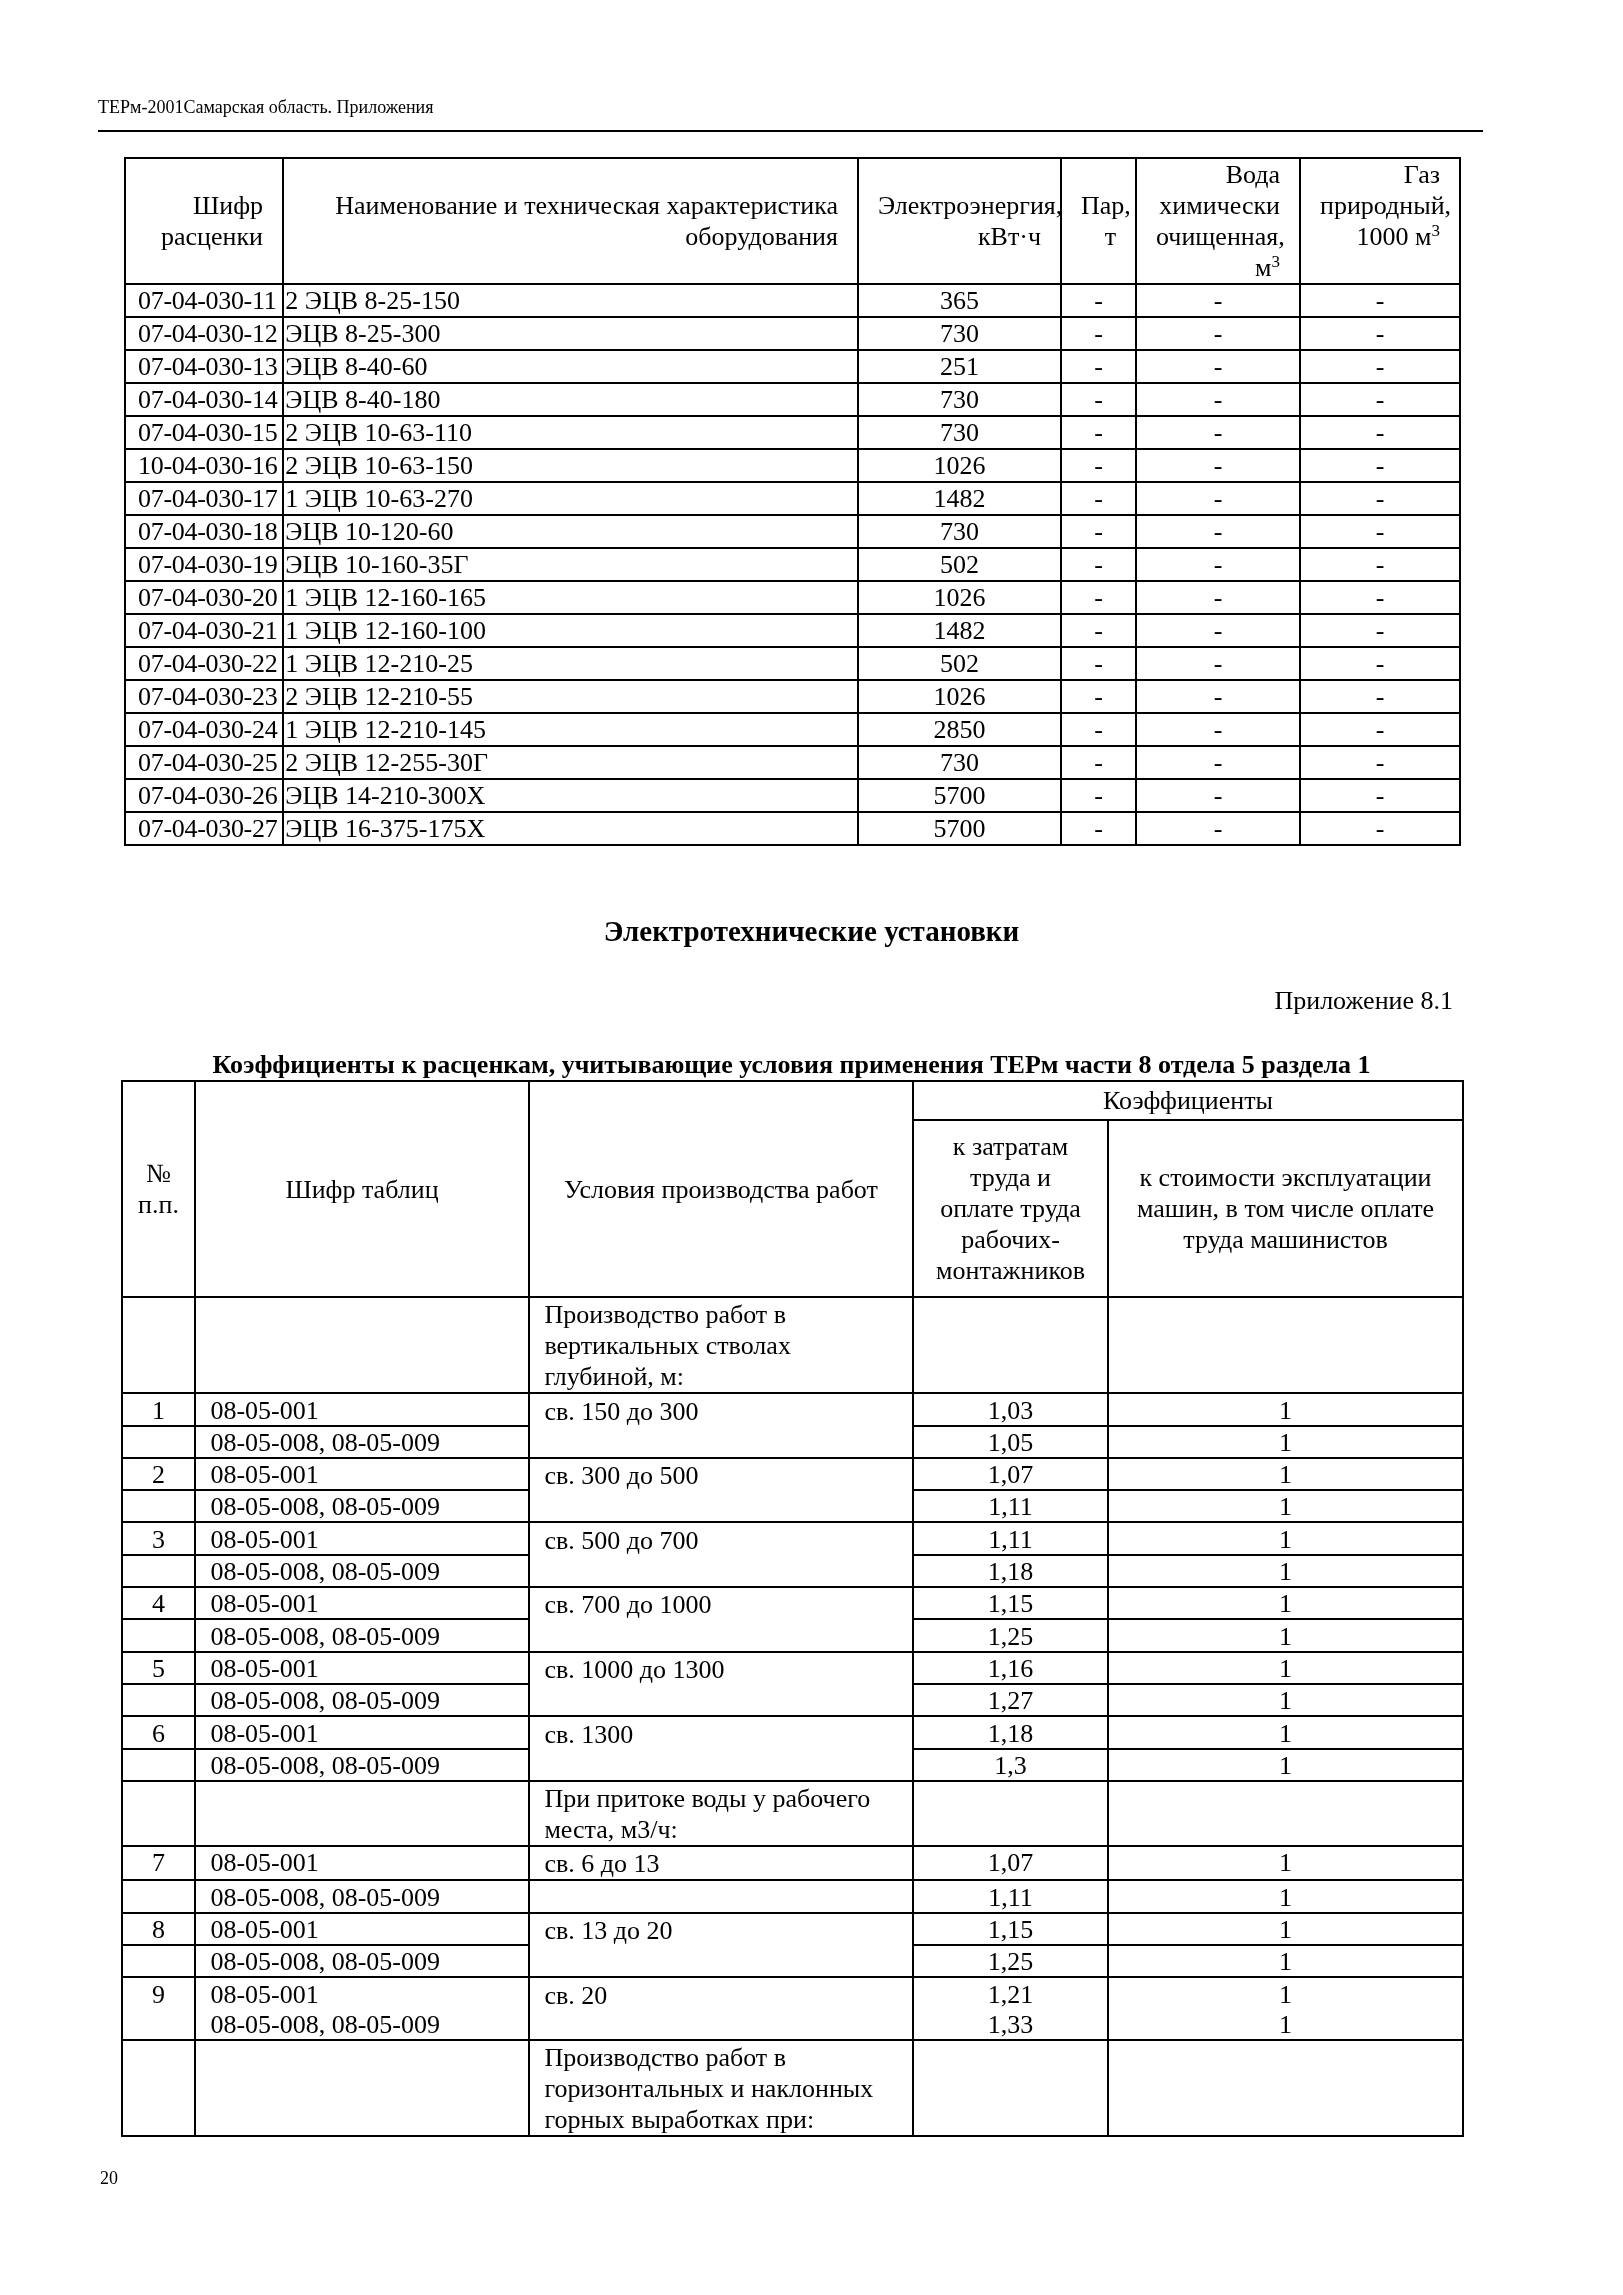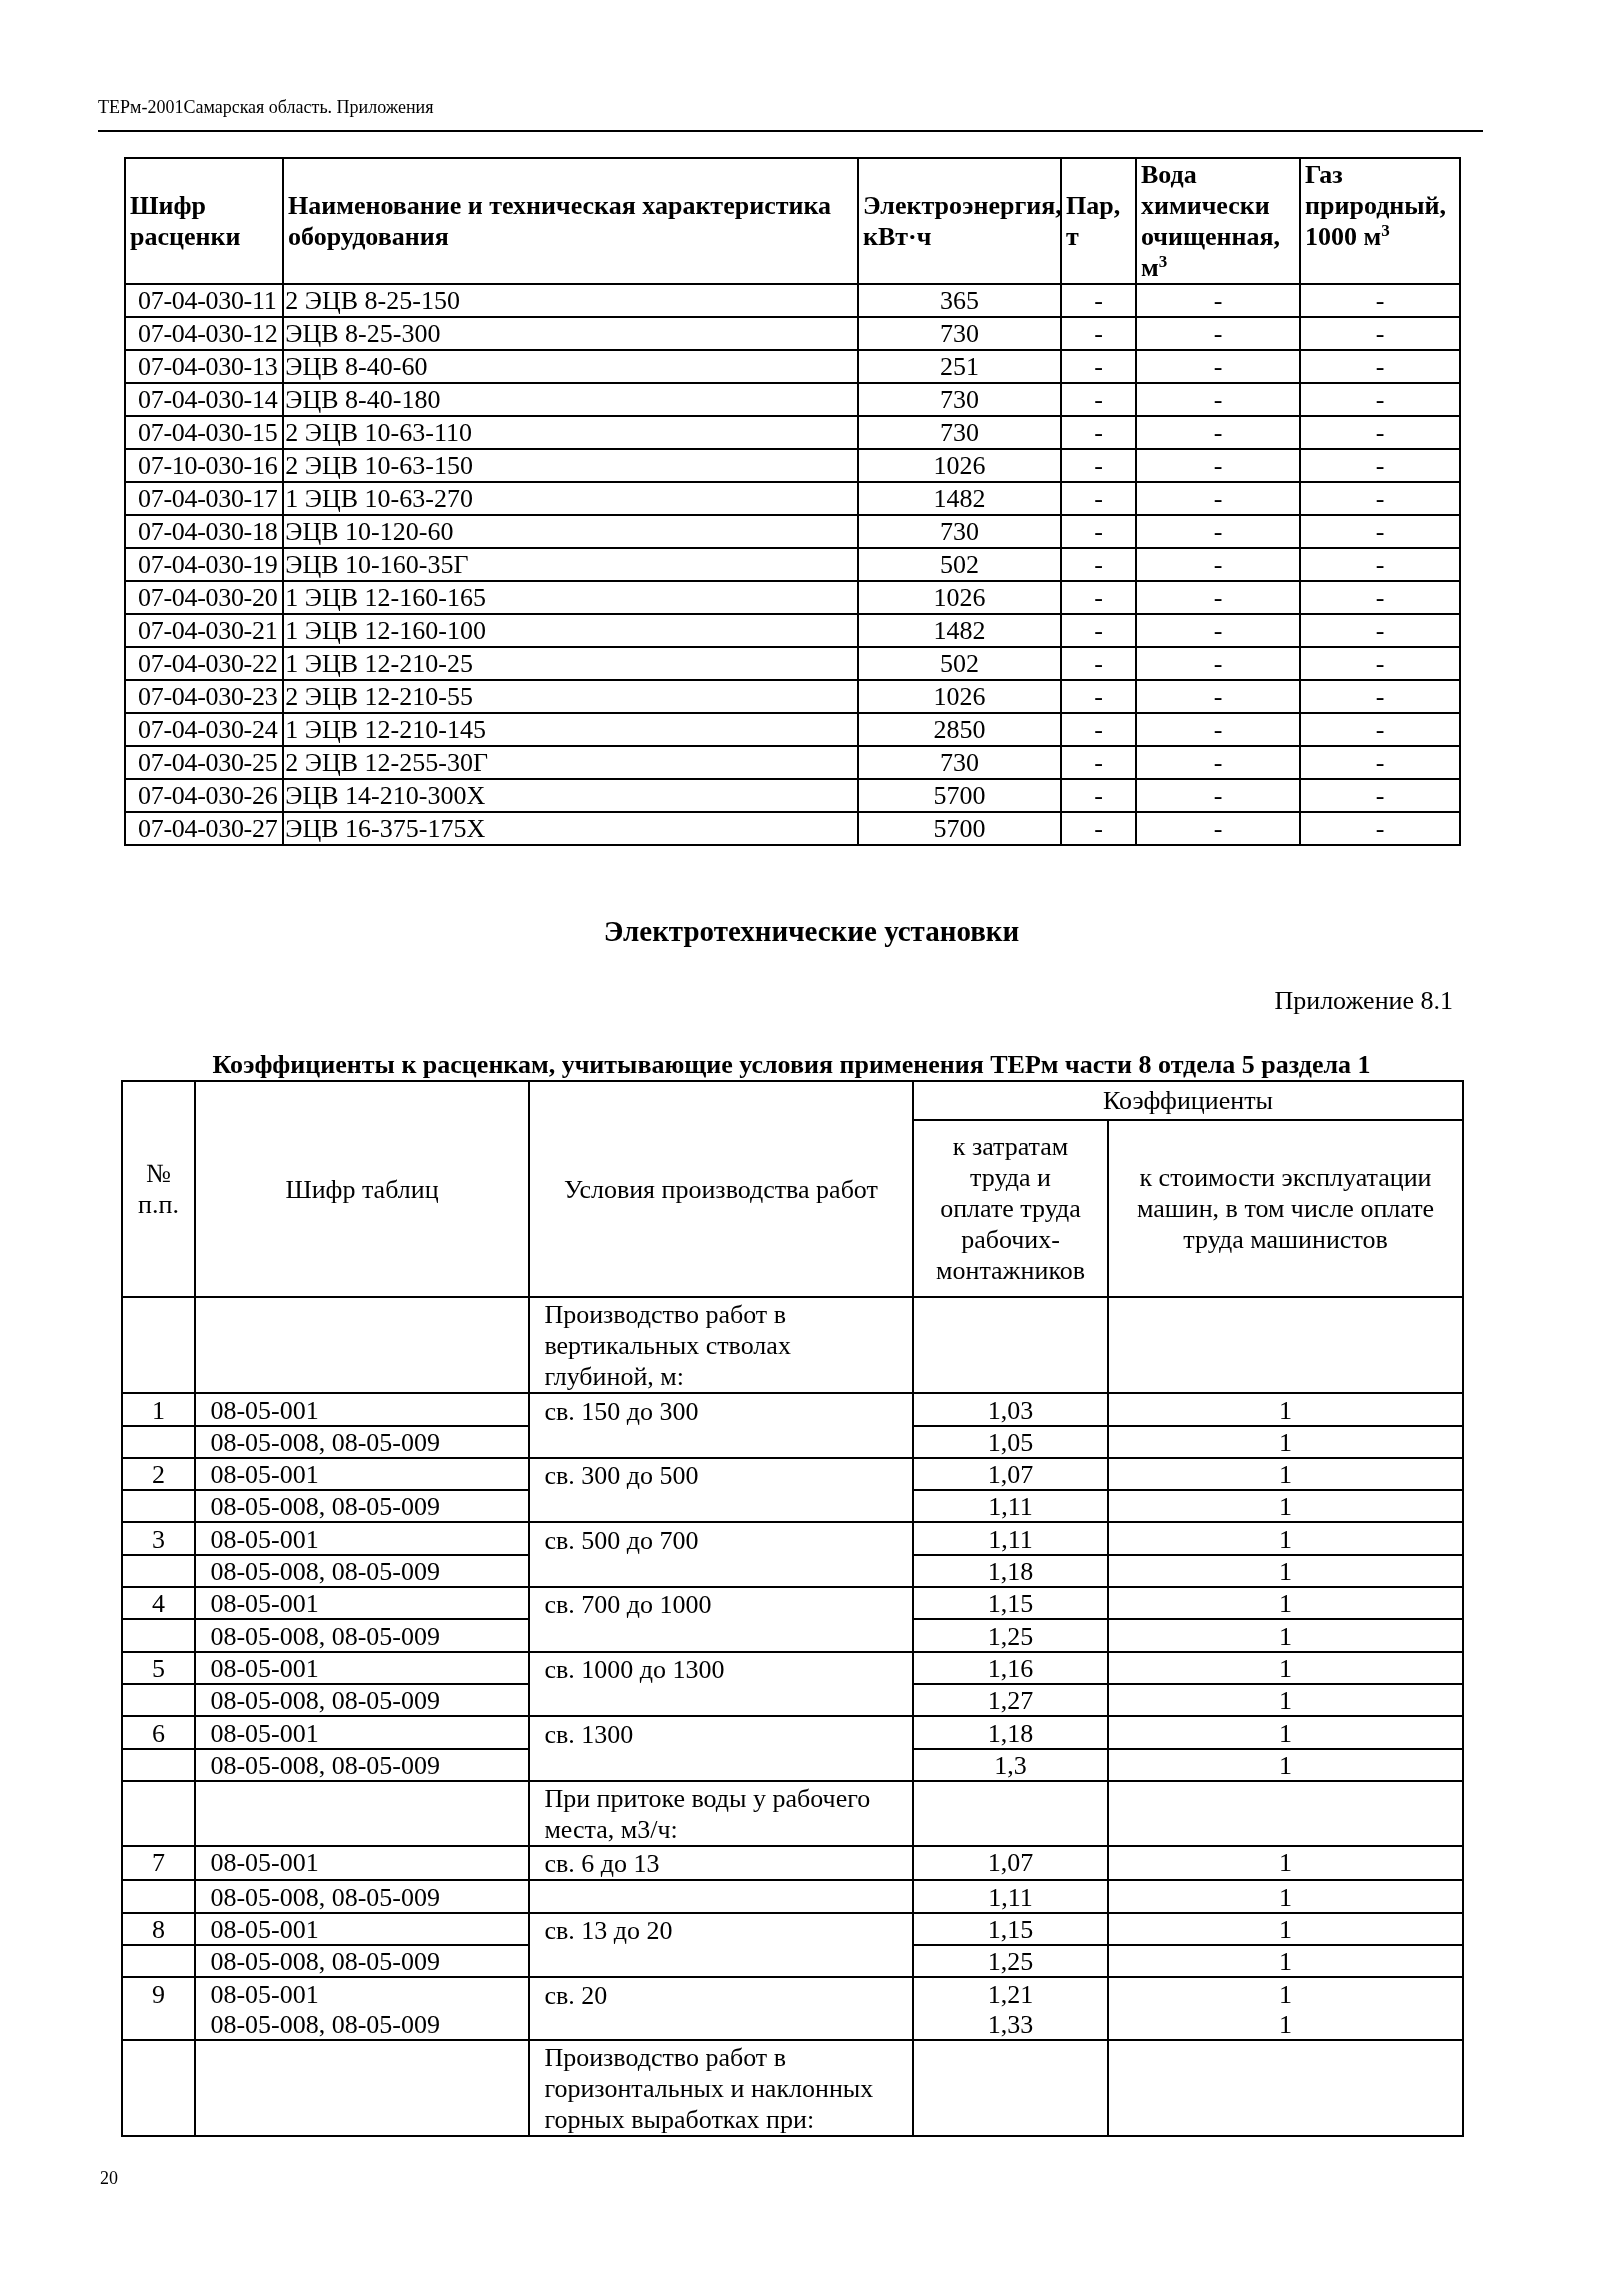--- a/index.html
+++ b/index.html
@@ -3,21 +3,21 @@
 <meta charset="utf-8">
 <style>
   html, body { margin: 0; padding: 0; background: #ffffff; }
   body { width: 1623px; height: 2295px; position: relative; overflow: hidden;
          font-family: "Liberation Serif", "DejaVu Serif", serif; color: #000; }
   .running-header { position: absolute; left: 98px; top: 92px; font-size: 18px; line-height: 30px; }
   .header-rule { position: absolute; left: 98px; top: 130px; width: 1385px; height: 0; border-top: 2px solid #000; }
   table { border-collapse: collapse; position: absolute; table-layout: fixed; }
   td, th { border: 2px solid #000; padding: 0 3.9px; font-weight: normal; font-size: 26px; line-height: 31px; vertical-align: middle; }
   #t1 { left: 124px; top: 157px; width: 1335px; }
-  #t1 th { text-align: left; height: 123px; line-height: 31px; padding: 0 4px; font-weight: bold; }
+  #t1 th { text-align: right; height: 123px; line-height: 31px; padding: 0 19px; }
   #t1 td { height: 31px; line-height: 29px; padding: 0 2.6px; }
   #t1 td.c { text-align: center; }
   #t1 td.code { padding-left: 12px; padding-right: 0; white-space: nowrap; letter-spacing: -0.3px; }
   #t1 td.name { padding-left: 1.3px; }
   .sup { font-size: 17px; vertical-align: top; line-height: 17px; position: relative; top: 1.3px; }
   .section-title { position: absolute; left: 0; width: 1623px; top: 913px; text-align: center; font-size: 29px; font-weight: bold; line-height: 37px; }
   .appendix-label { position: absolute; right: 170px; top: 985px; font-size: 26px; line-height: 31px; }
   .table-caption { position: absolute; left: 121px; width: 1341px; top: 1050px; text-align: center; font-size: 26px; font-weight: bold; line-height: 29px; }
   #t2 { left: 121px; top: 1080px; width: 1341px; }
   #t2 th { text-align: center; line-height: 31px; padding: 0 2.6px; }
@@ -89,21 +89,21 @@
       </tr>
       <tr>
         <td class="code">07-04-030-15</td>
         <td class="name">2 ЭЦВ 10-63-110</td>
         <td class="c">730</td>
         <td class="c">-</td>
         <td class="c">-</td>
         <td class="c">-</td>
       </tr>
       <tr>
-        <td class="code">07-10-030-16</td>
+        <td class="code">10-04-030-16</td>
         <td class="name">2 ЭЦВ 10-63-150</td>
         <td class="c">1026</td>
         <td class="c">-</td>
         <td class="c">-</td>
         <td class="c">-</td>
       </tr>
       <tr>
         <td class="code">07-04-030-17</td>
         <td class="name">1 ЭЦВ 10-63-270</td>
         <td class="c">1482</td>

